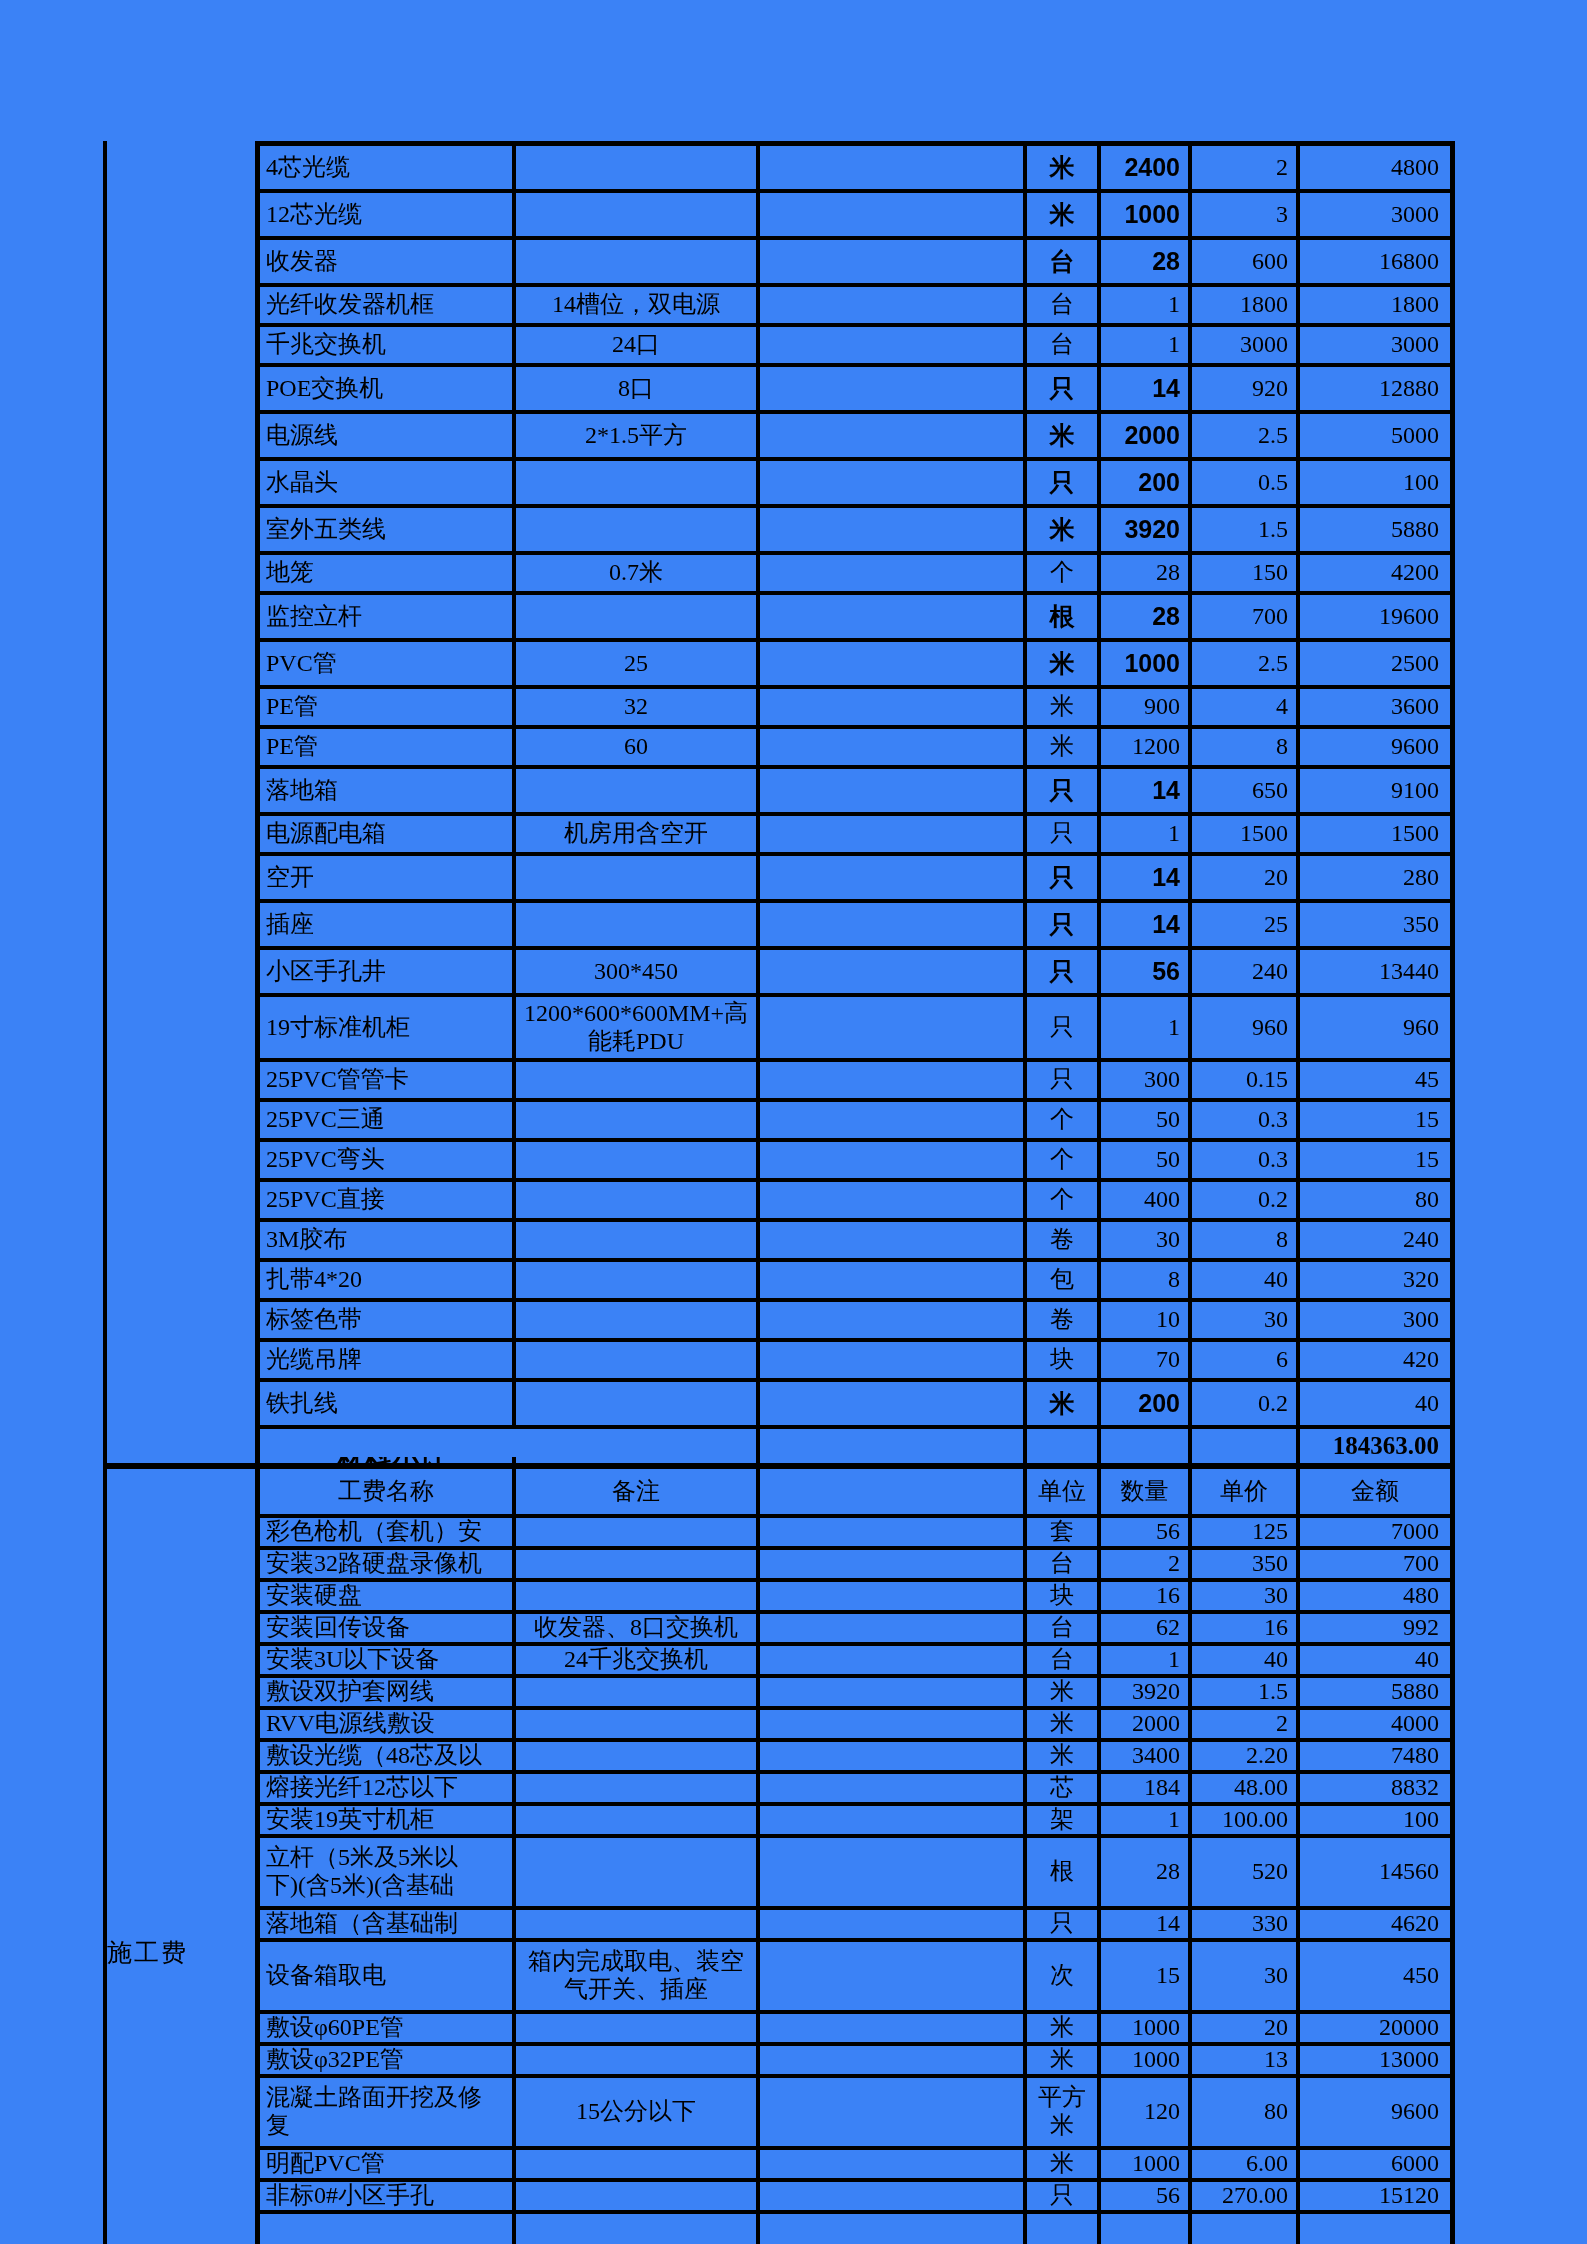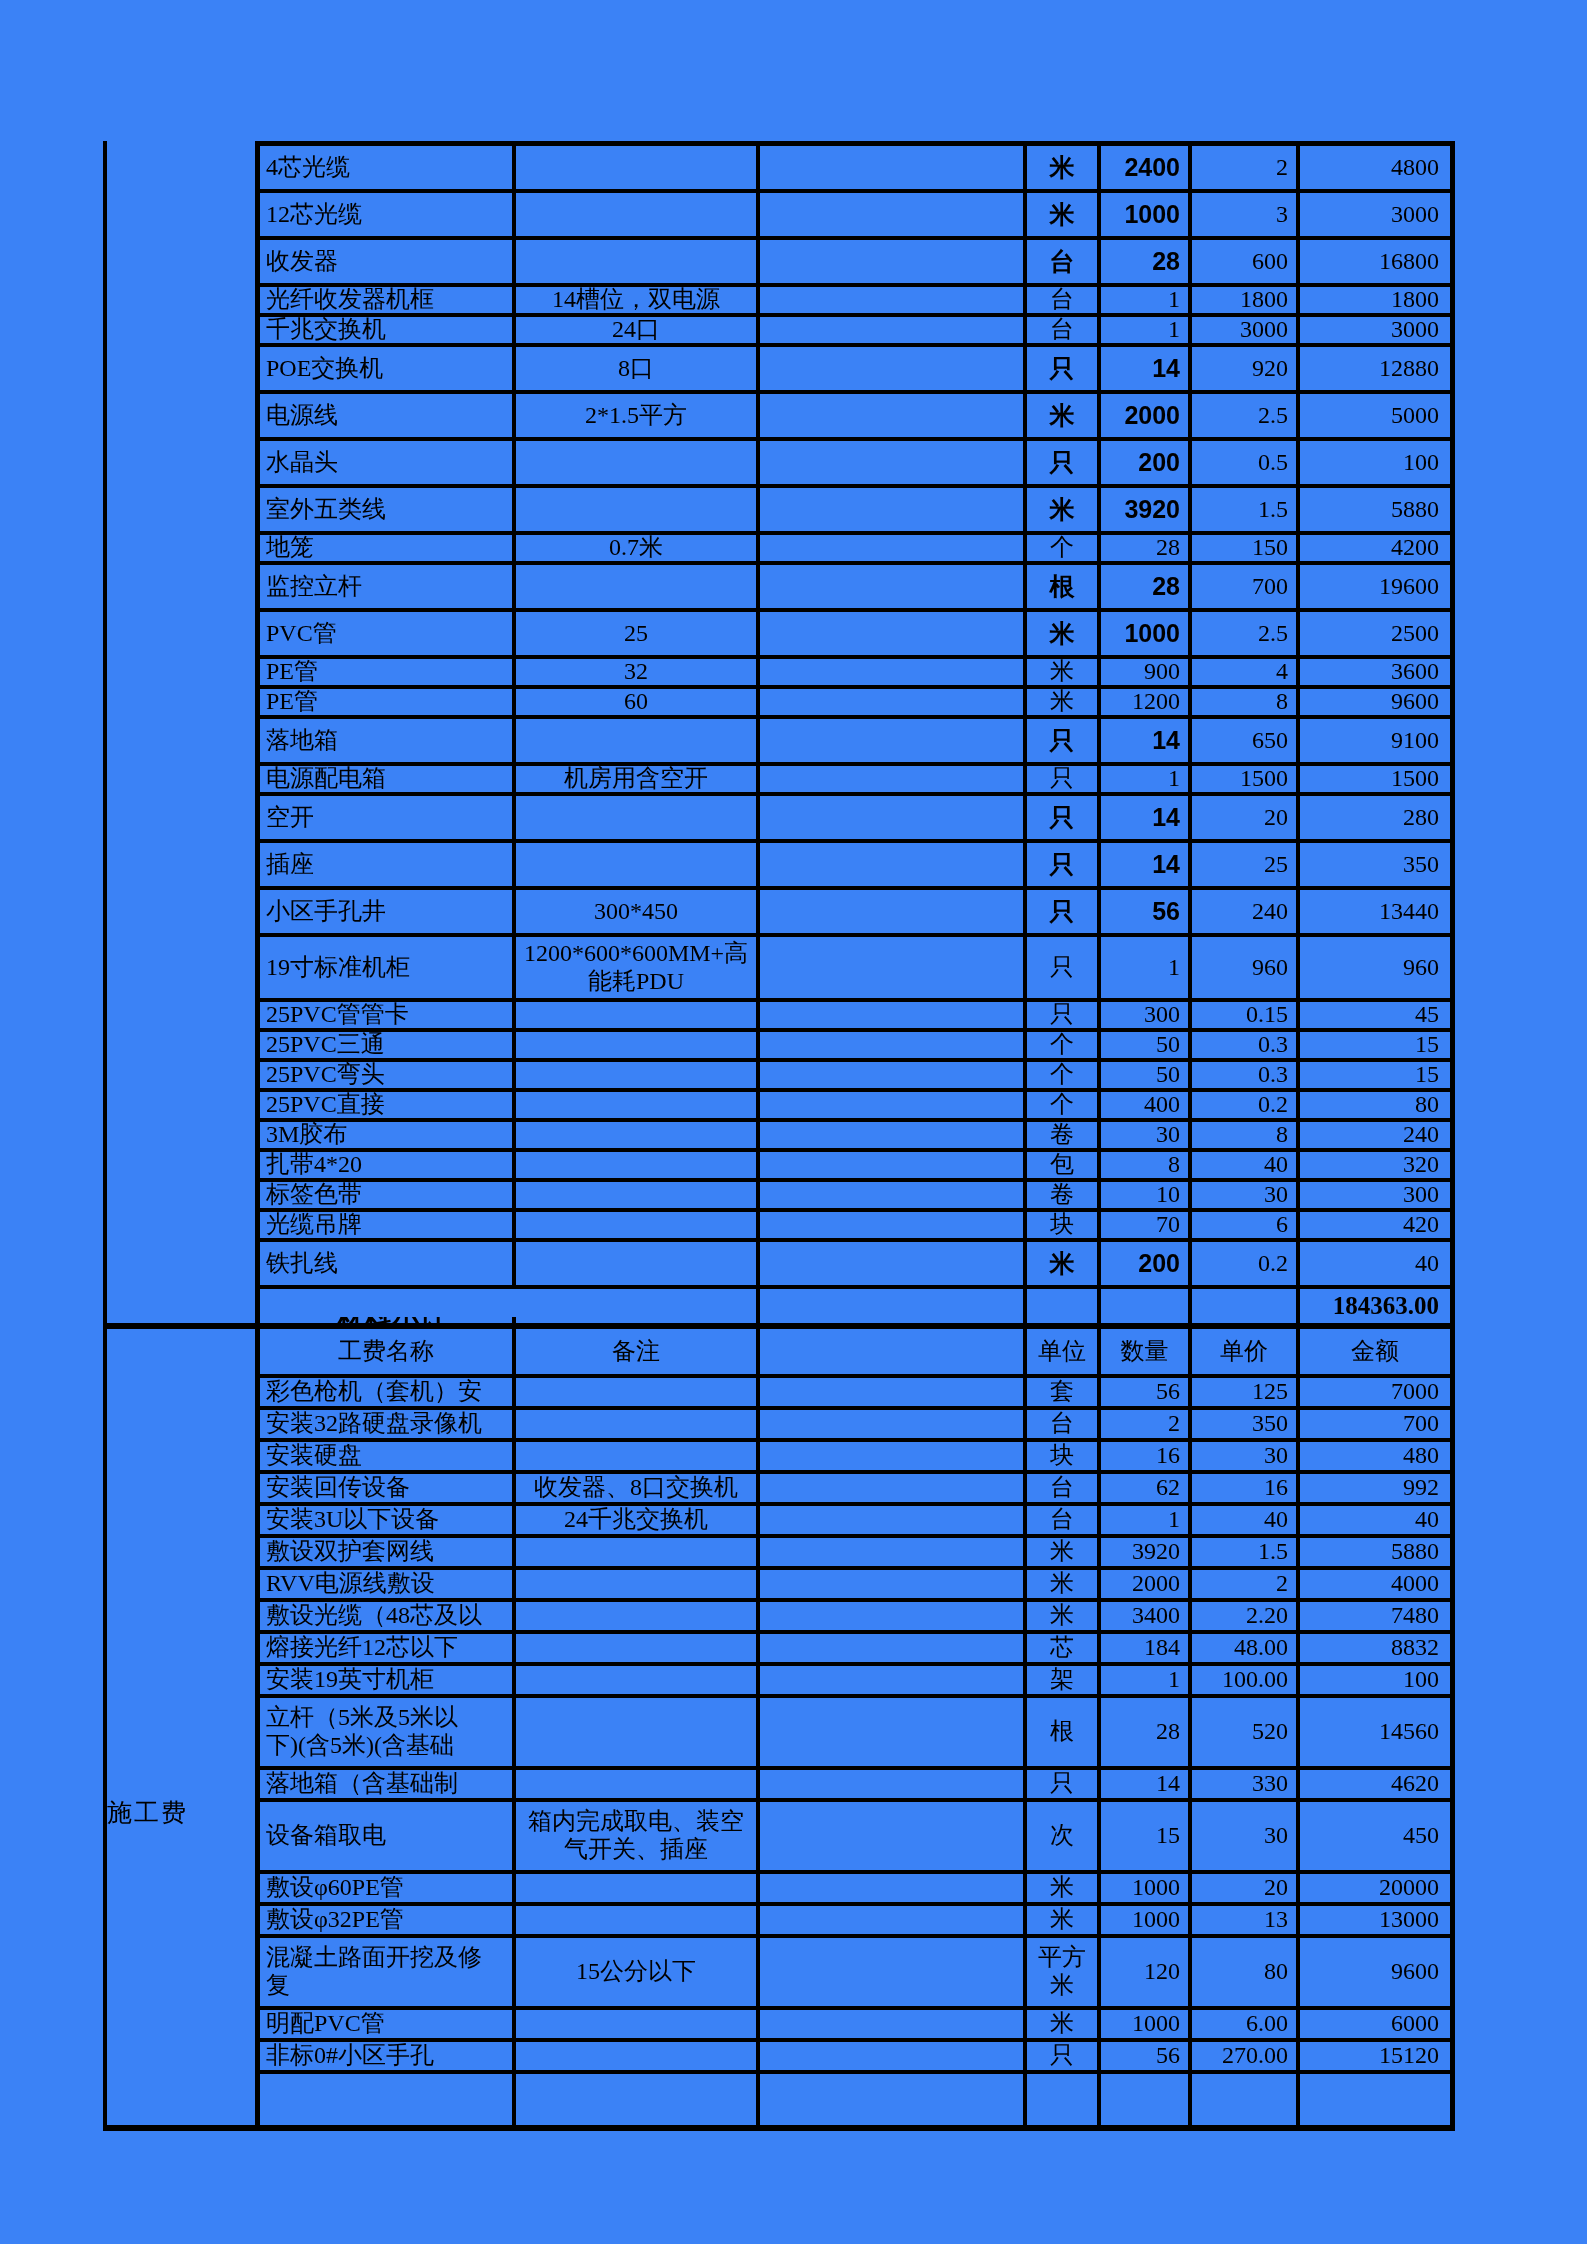--- a/index.html
+++ b/index.html
@@ -10,21 +10,21 @@
   .section.labor{border-top:6px solid #000;}
   .cat-cell{width:152px;flex:none;border-left:4px solid #000;position:relative;box-sizing:border-box;}
   .construction-label{position:absolute;top:467px;left:0;width:100%;text-align:left;
         font-size:25px;letter-spacing:2px;}
   .rows{width:1200px;flex:none;border-left:5px solid #000;border-right:5px solid #000;box-sizing:border-box;}
   .section.materials .rows{border-top:5px solid #000;}
   .gen{display:contents;}
   .row{display:grid;grid-template-columns:256px 244px 267px 74px 91px 108px 150px;
        border-bottom:4px solid #000;box-sizing:border-box;}
   .r-t{height:47px;}
-  .r-n{height:30px;}
+  .r-n{height:40px;}
   .r-x{height:65px;}
   .r-sub{height:34px;border-bottom:none;}
   .r-h{height:49px;}
   .r-n2{height:32px;}
   .r-x2{height:72px;}
   .r-e{height:51px;border-bottom:none;}
   .cell{border-right:4px solid #000;box-sizing:border-box;display:flex;align-items:center;
         overflow:hidden;font-size:24px;line-height:1.15;white-space:pre-line;}
   .cell:last-child{border-right:none;font-family:Liberation Serif, serif;}
   .c-item{justify-content:flex-start;text-align:left;padding-left:6px;}

